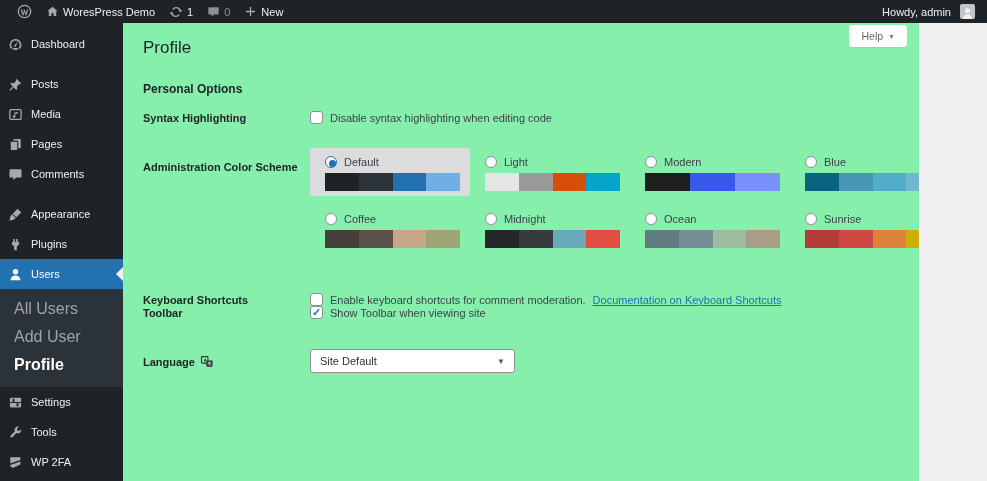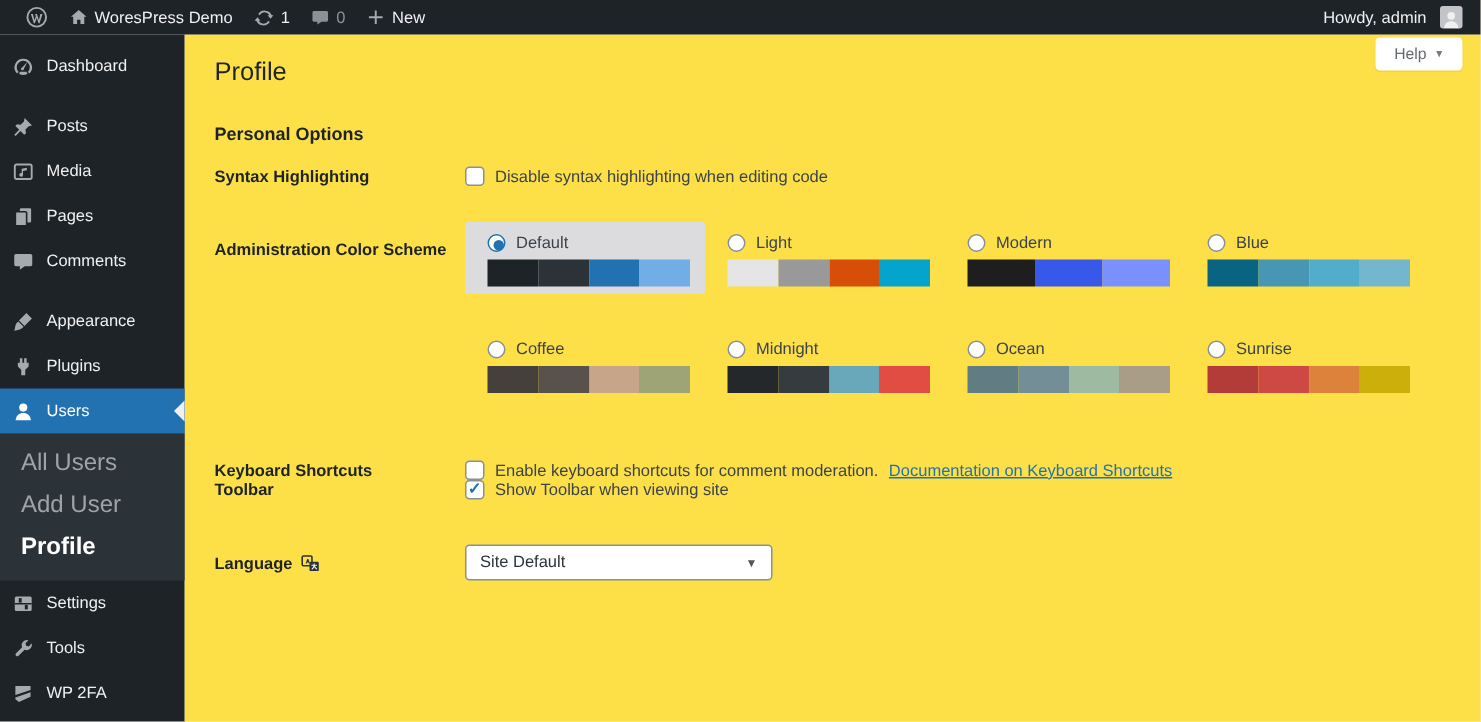--- a/index.html
+++ b/index.html
@@ -32,22 +32,22 @@
   .menu-item.current .mi-icon { color:#fff; }
   .menu-item.current::after { content:''; position:absolute; right:0; top:50%;
     margin-top:-7px; border:7px solid transparent; border-right-color:#f0f0f1; border-left:none; }
   .menu-item.muted { color:#a7aaad; }
   .submenu { background:#2c3338; padding:6px 0 8px; }
   .submenu-item { display:block; padding:5px 8px 5px 14px; font-size:16px;
     color:#9ea3a8; cursor:pointer; }
   .submenu-item.current { color:#fff; font-weight:bold; }
 
   
-  .content { position:absolute; top:23px; left:123px; width:864px; height:458px;
-    background:#fde047; color:#3c434a; overflow:hidden; }
+  .content { position:absolute; top:23px; left:123px; width:796px; height:458px;
+    background:#86efac; color:#3c434a; overflow:hidden; }
   .help-btn { position:absolute; top:2px; right:12px; background:#fff; border:none;
     border-radius:3px; padding:5px 12px; font-size:10.5px; color:#646970;
     font-family:"Liberation Sans", sans-serif; display:flex; align-items:center; gap:5px;
     box-shadow:0 1px 1px rgba(0,0,0,.06); cursor:pointer; }
   .help-btn .chev { font-size:7px; color:#787c82; }
   h1 { font-size:17px; font-weight:400; color:#1d2327; margin:15px 0 0 20px; }
   h2 { font-size:12px; font-weight:bold; color:#1d2327; margin:24px 0 0 20px; }
   .form { margin:0 0 0 20px; font-size:11px; }
   .frow { display:grid; grid-template-columns:167px 1fr; align-items:start; }
   .frow .th { font-weight:bold; color:#1d2327; padding-top:1px; display:flex; align-items:center; gap:5px; }
@@ -59,21 +59,21 @@
   .row-toolbar { }
   .row-language { margin-top:30px; align-items:center; }
 
   .cb { width:13px; height:13px; background:#fff; border:1px solid #8c8f94;
     border-radius:3px; display:inline-flex; align-items:center; justify-content:center;
     cursor:pointer; flex:0 0 13px; }
   .cb.checked::after { content:'\2713'; color:#2271b1; font-size:11px; font-weight:bold; line-height:1; }
   a.doclink { color:#2271b1; text-decoration:underline; cursor:pointer; }
 
   
-  .scheme-grid { display:grid; grid-template-columns:repeat(4,160px); row-gap:23px; }
+  .scheme-grid { display:grid; grid-template-columns:repeat(4,160px); row-gap:9px; }
   .scheme { padding:8px 10px 5px 15px; border-radius:2px; cursor:pointer; }
   .scheme.selected { background:#dcdcde; }
   .scheme-label { display:flex; align-items:center; gap:7px; margin-bottom:5px; cursor:pointer; }
   .radio { width:12px; height:12px; border-radius:50%; background:#fff;
     border:1px solid #8c8f94; flex:0 0 12px; position:relative; cursor:pointer; }
   .radio.checked { border-color:#2271b1; }
   .radio.checked::after { content:''; position:absolute; left:2.5px; top:2.5px;
     width:7px; height:7px; border-radius:50%; background:#2271b1; }
   .swatches { display:flex; width:135px; height:18px; }
   .swatches span { flex:1; }

